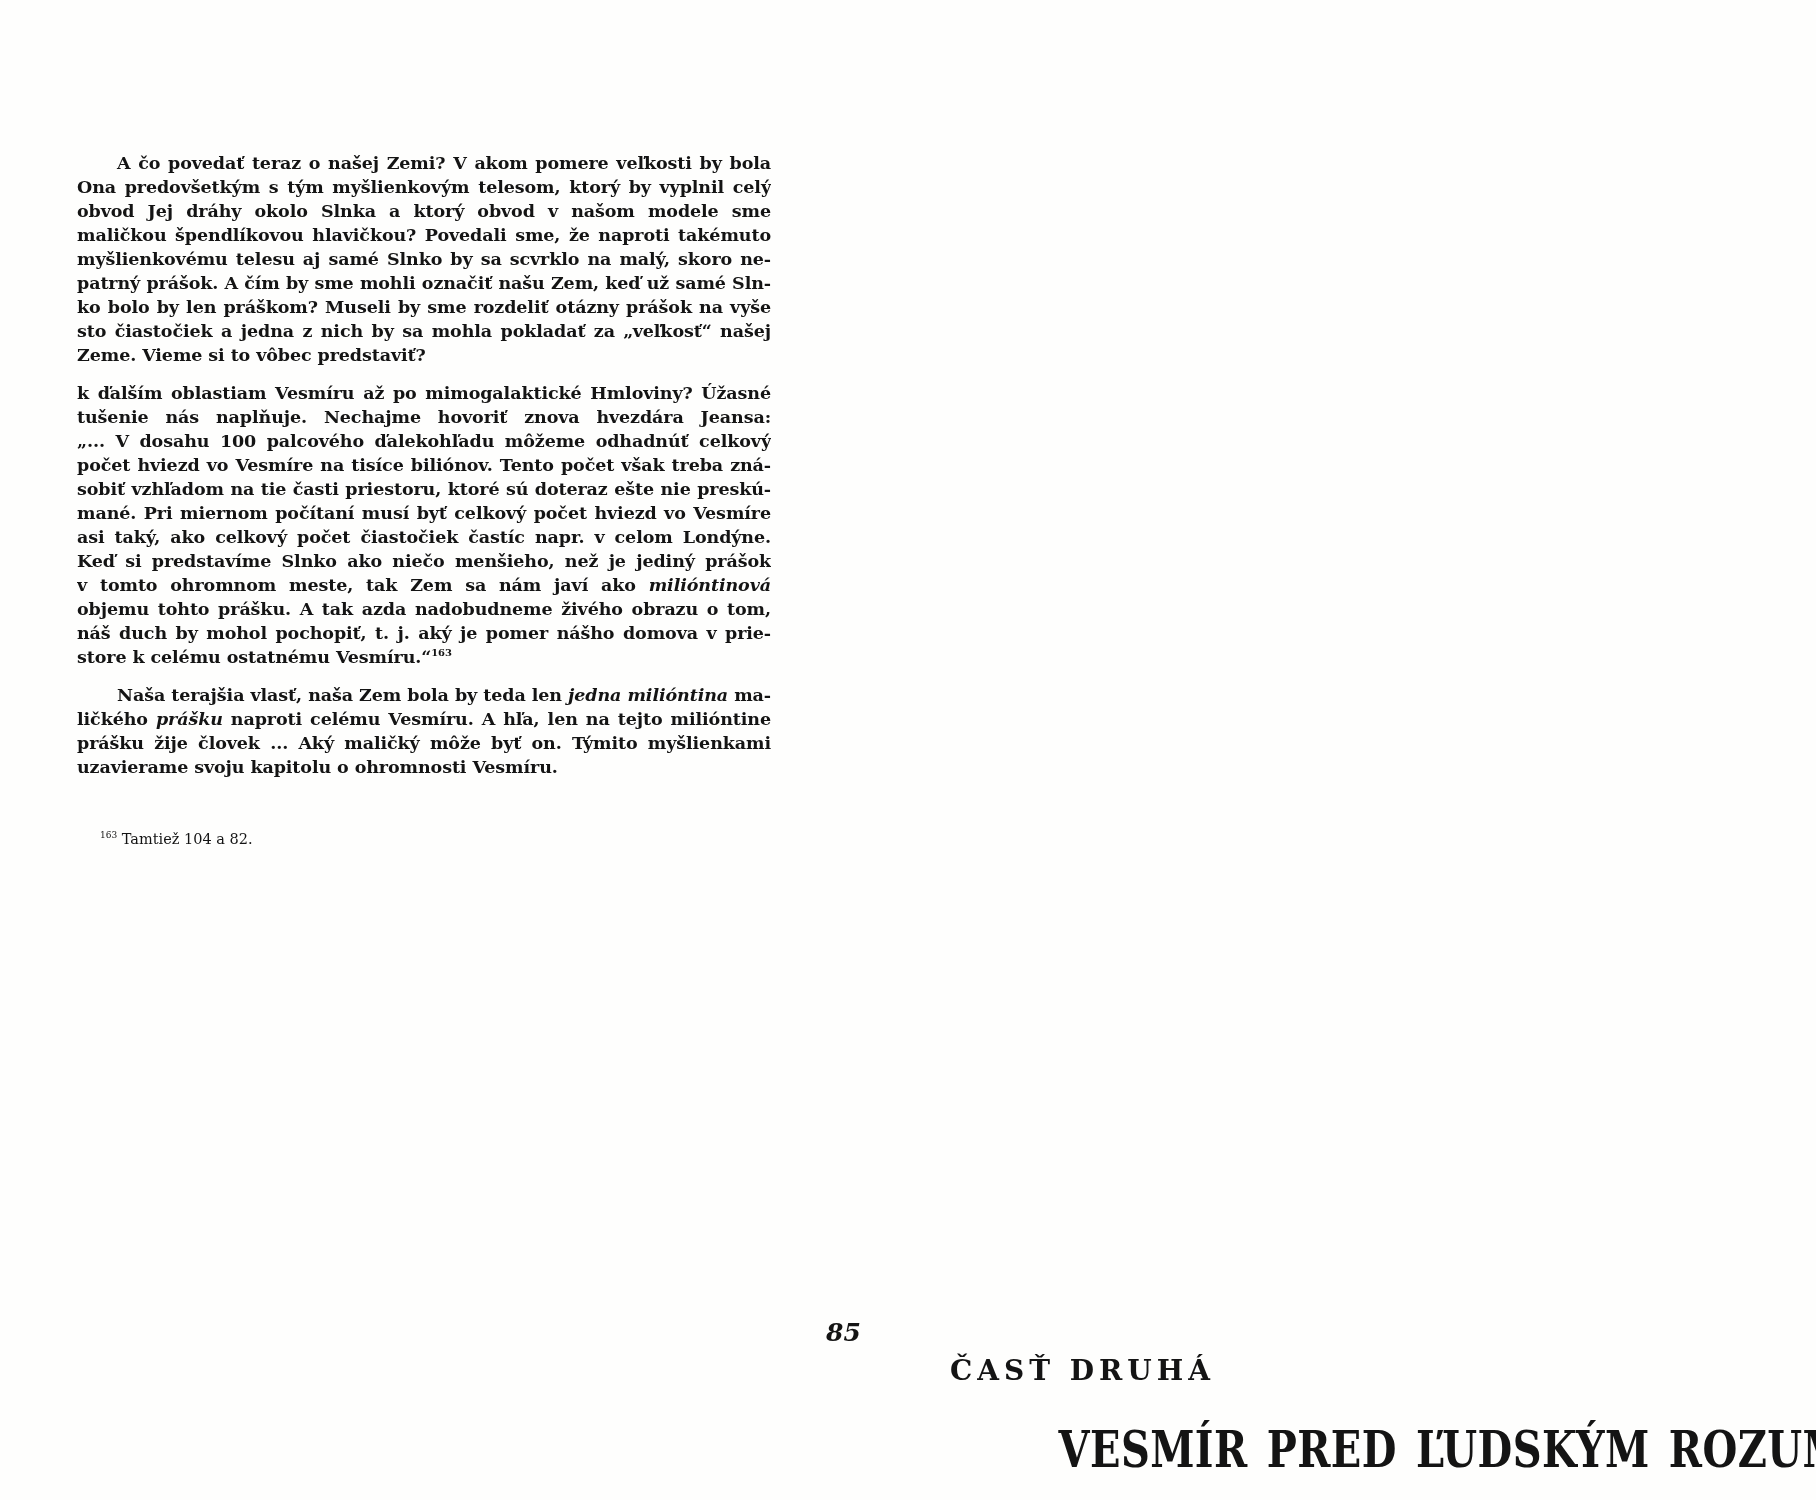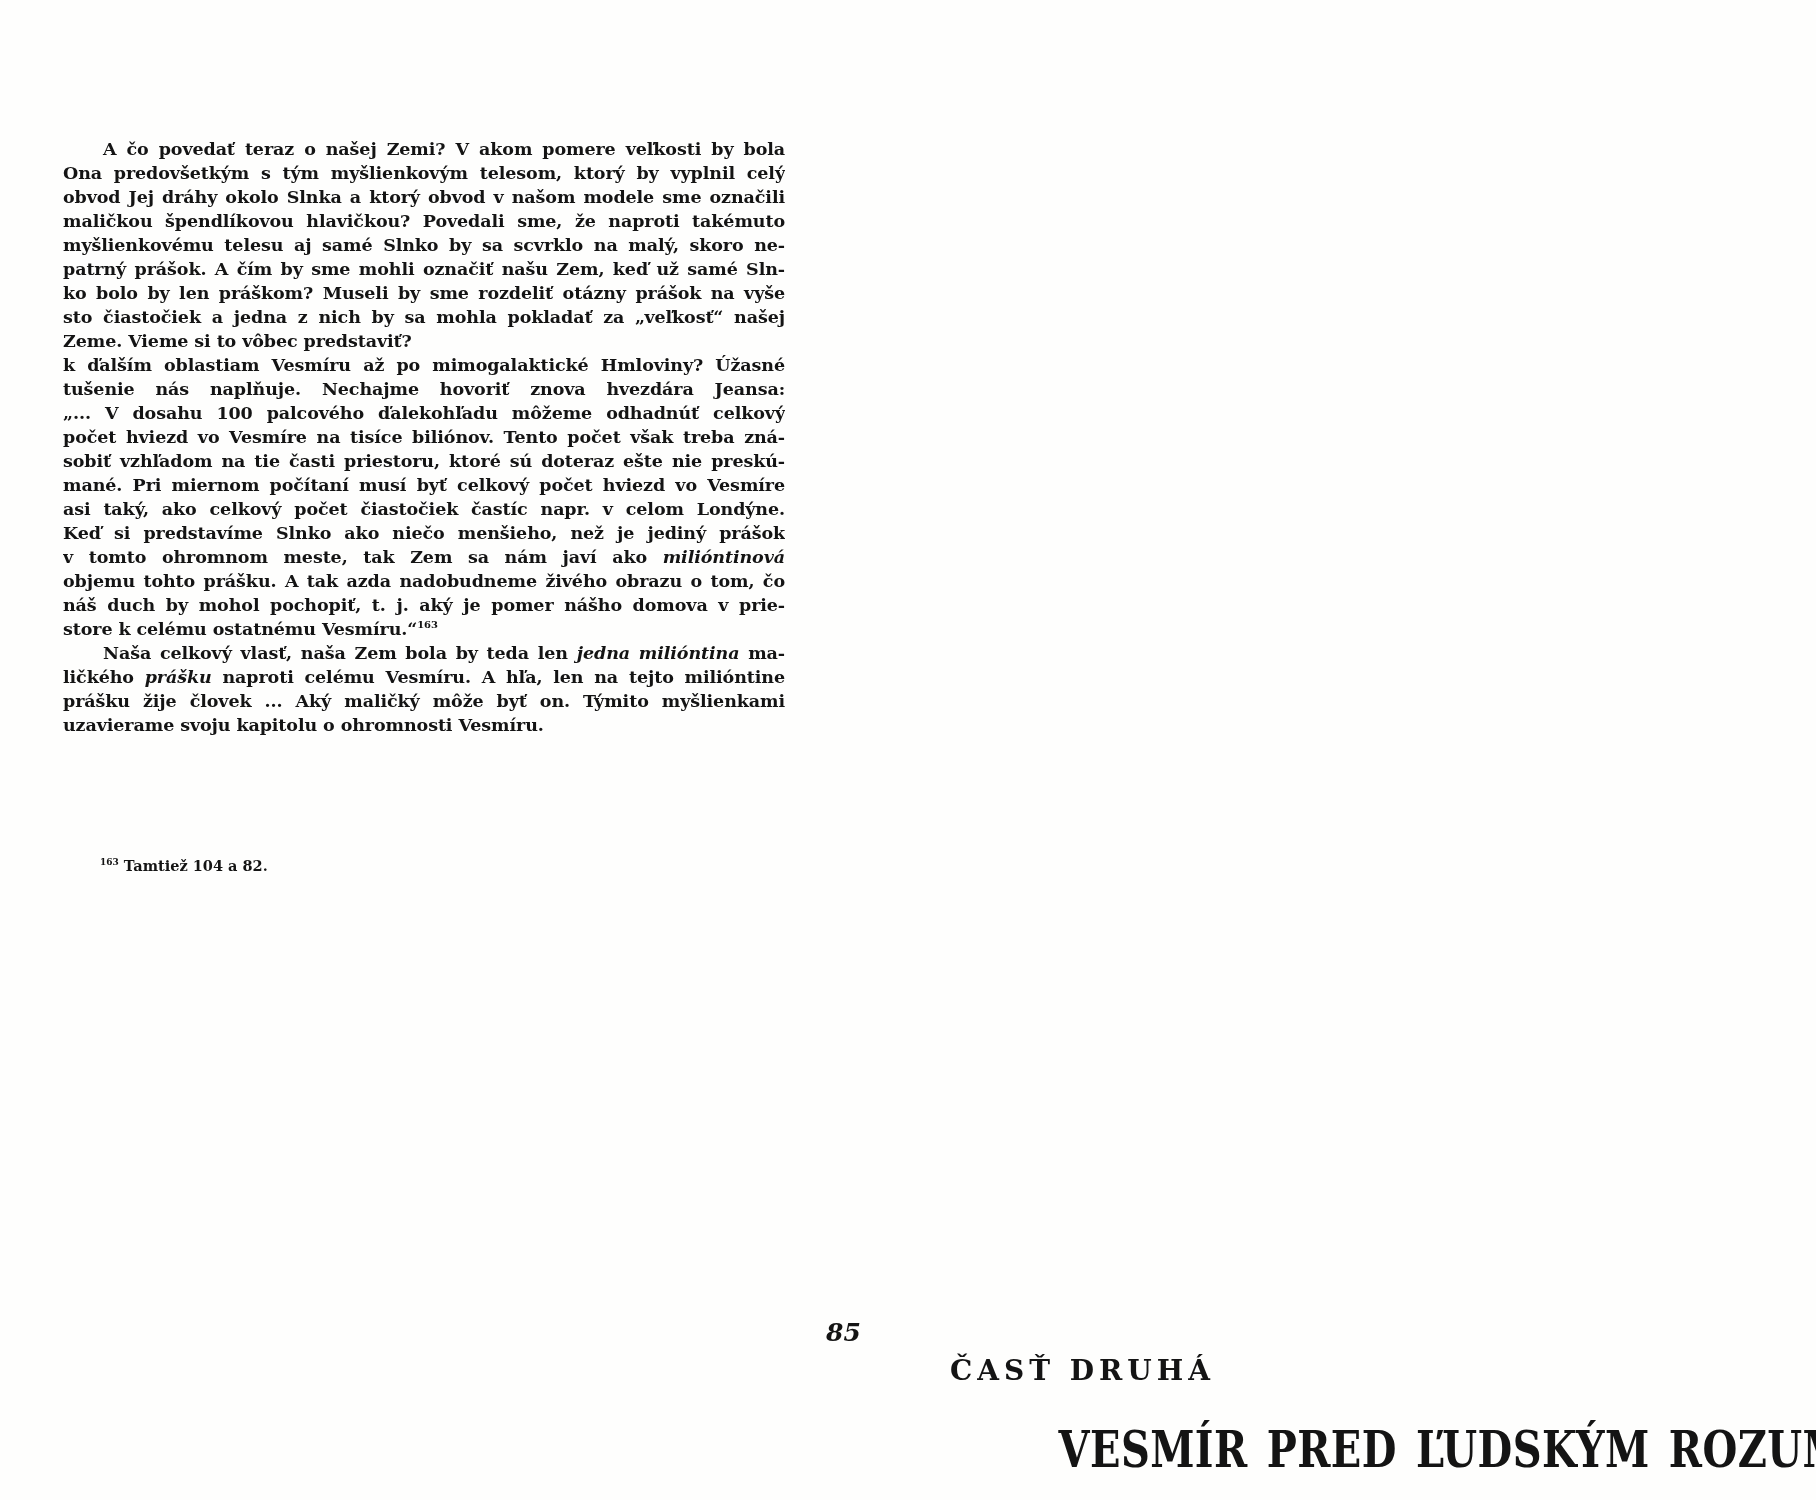--- a/index.html
+++ b/index.html
@@ -21,21 +21,21 @@
   .text-block {
     position: absolute;
     left: 63px;
     top: 137px;
     width: 722px;
     font-size: 17.5px;
     font-weight: 700;
     line-height: 24px;
     letter-spacing: -0.1px;
   }
-  .paragraph { margin: 0; }
+  .paragraph { margin: 14px; }
   .line {
     height: 24px;
     overflow: hidden;
     text-align: left;
   }
   .line.justify {
     text-align: justify;
   }
   .line.justify::after {
     content: "";
@@ -46,24 +46,24 @@
   .line.indent { text-indent: 40px; }
   .italic { font-style: italic; }
   .sup {
     font-size: 10px;
     vertical-align: super;
     line-height: 0;
   }
   .footnote {
     position: absolute;
     left: 63px;
-    top: 857px;
+    top: 831px;
     width: 722px;
     font-size: 14.5px;
-    font-weight: 700;
+    font-weight: 400;
     text-indent: 37px;
   }
   .footnote .sup { font-size: 9px; }
   .page-number {
     position: absolute;
     left: 826px;
     top: 1318px;
     font-size: 25px;
     font-weight: 700;
     font-style: italic;
@@ -123,21 +123,21 @@
         <div class="line justify"><span>sobiť vzhľadom na tie časti priestoru, ktoré sú doteraz ešte nie preskú-</span></div>
         <div class="line justify"><span>mané. Pri miernom počítaní musí byť celkový počet hviezd vo Vesmíre</span></div>
         <div class="line justify"><span>asi taký, ako celkový počet čiastočiek častíc napr. v celom Londýne.</span></div>
         <div class="line justify"><span>Keď si predstavíme Slnko ako niečo menšieho, než je jediný prášok</span></div>
         <div class="line justify"><span>v tomto ohromnom meste, tak Zem sa nám javí ako </span><span class="italic">milióntinová</span></div>
         <div class="line justify"><span>objemu tohto prášku. A tak azda nadobudneme živého obrazu o tom, čo</span></div>
         <div class="line justify"><span>náš duch by mohol pochopiť, t. j. aký je pomer nášho domova v prie-</span></div>
         <div class="line"><span>store k celému ostatnému Vesmíru.“</span><span class="sup">163</span></div>
       </div>
       <div class="paragraph">
-        <div class="line indent justify"><span>Naša celkový vlasť, naša Zem bola by teda len </span><span class="italic">jedna milióntina</span><span> ma-</span></div>
+        <div class="line indent justify"><span>Naša terajšia vlasť, naša Zem bola by teda len </span><span class="italic">jedna milióntina</span><span> ma-</span></div>
         <div class="line justify"><span>ličkého </span><span class="italic">prášku</span><span> naproti celému Vesmíru. A hľa, len na tejto milióntine</span></div>
         <div class="line justify"><span>prášku žije človek ... Aký maličký môže byť on. Týmito myšlienkami</span></div>
         <div class="line"><span>uzavierame svoju kapitolu o ohromnosti Vesmíru.</span></div>
       </div>
     </div>
 
   <div class="footnote">
     <span class="sup">163</span><span> Tamtiež 104 a 82.</span>
   </div>
 

